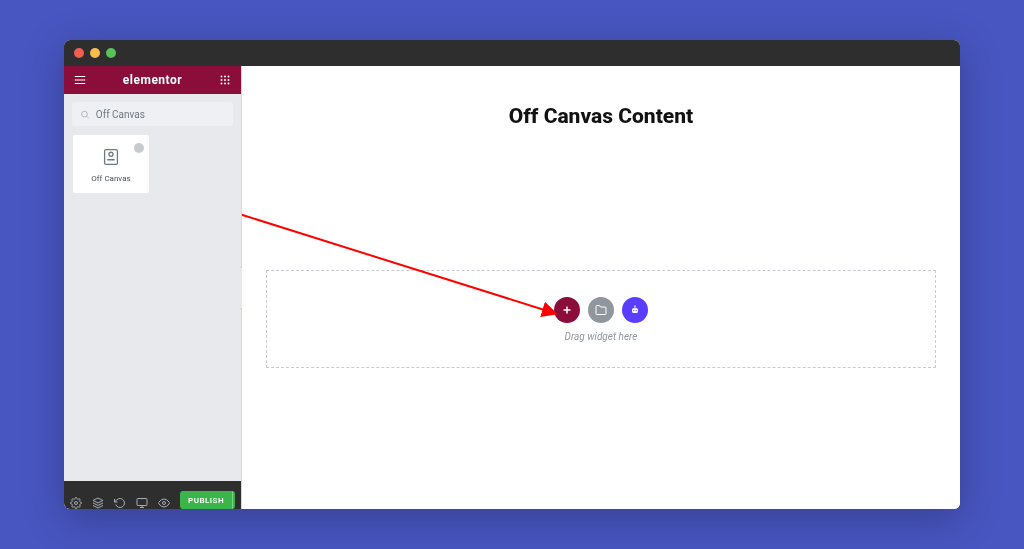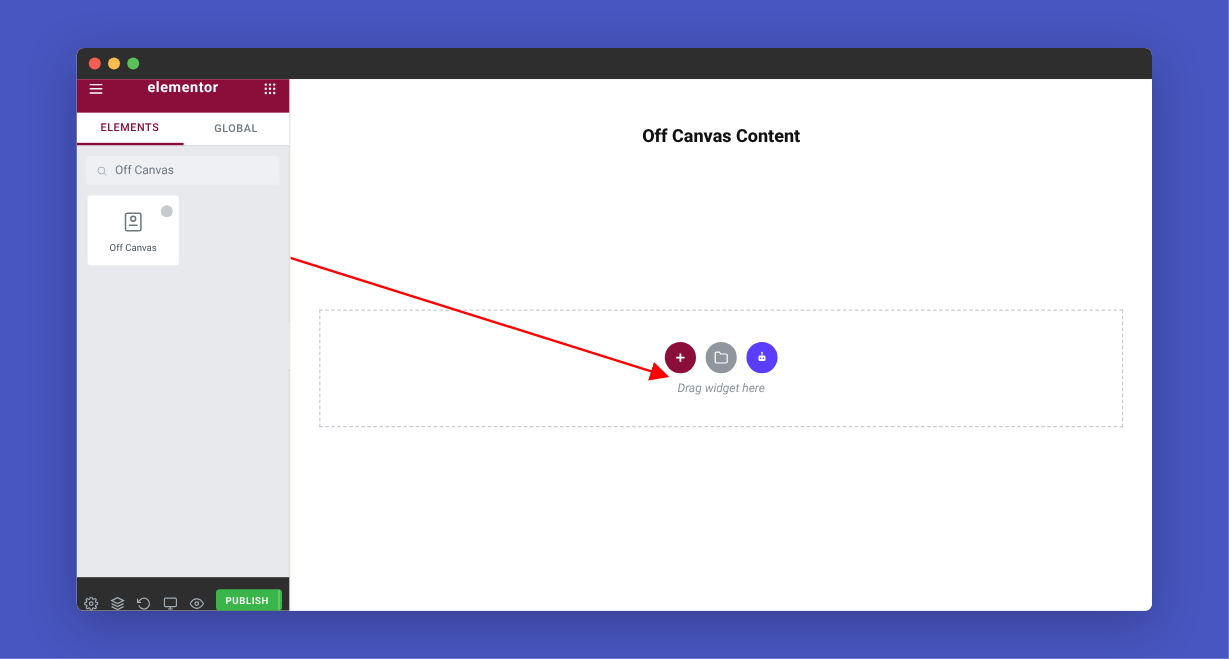--- a/index.html
+++ b/index.html
@@ -49,21 +49,21 @@
     display: flex;
     flex-direction: column;
     border-right: 1px solid #d5d8dd;
     position: relative;
   }
   .panel-header {
     height: 28px;
     background: #8b0e3a;
     color: #ffffff;
     display: flex;
-    align-items: flex-start;
+    align-items: center;
     justify-content: space-between;
     padding: 0 8px;
   }
   .panel-header .brand {
     font-size: 12px;
     font-weight: 700;
     letter-spacing: .5px;
   }
   .icon-btn {
     width: 16px; height:16px;
@@ -202,29 +202,29 @@
   
   .canvas {
     flex:1;
     background:#fff;
     position:relative;
     overflow:hidden;
   }
   .page-title {
     text-align:center;
     margin-top:38px;
-    font-size:15px;
+    font-size:21px;
     font-weight:800;
     color:#121212;
   }
 
   .drop-zone {
     position:absolute;
     left:24px; right:24px;
-    top:192px;
+    top:204px;
     height:98px;
     border:1px dashed #c7cbd1;
     display:flex;
     flex-direction:column;
     align-items:center;
     justify-content:center;
     gap:8px;
   }
   .drop-zone-buttons {
     display:flex; gap:8px;
@@ -283,24 +283,20 @@
               <circle cx="5" cy="12" r="2"></circle>
               <circle cx="12" cy="12" r="2"></circle>
               <circle cx="19" cy="12" r="2"></circle>
               <circle cx="5" cy="19" r="2"></circle>
               <circle cx="12" cy="19" r="2"></circle>
               <circle cx="19" cy="19" r="2"></circle>
             </svg>
         </div>
       </div>
 
-      <div class="panel-tabs">
-        <div class="panel-tab active">ELEMENTS</div>
-        <div class="panel-tab">GLOBAL</div>
-      </div>
 
       <div class="panel-search">
         <svg width="11" height="11" viewBox="0 0 24 24" fill="none" stroke="currentColor" stroke-width="2">
             <circle cx="11" cy="11" r="7"></circle>
             <line x1="21" y1="21" x2="16.65" y2="16.65"></line>
           </svg>
         <input type="text" placeholder="Search Widget..." value="Off Canvas" style="">
       </div>
 
       <div class="widget-grid">

